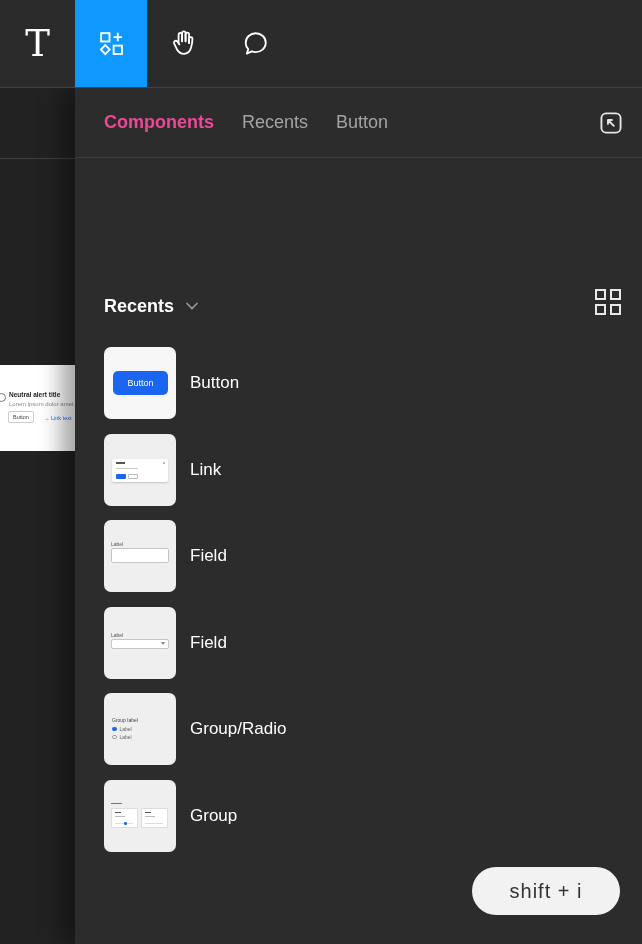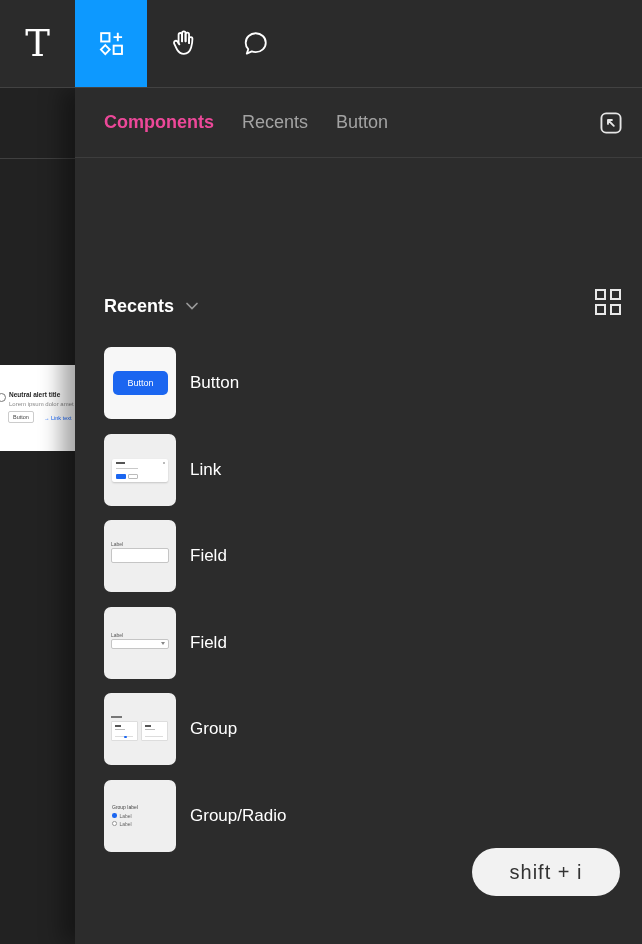--- a/index.html
+++ b/index.html
@@ -126,21 +126,21 @@
   .radio-group-label{position:absolute;left:8px;top:24px;font-size:5px;color:#444;white-space:nowrap;}
   .radio-row{position:absolute;left:8px;display:flex;align-items:center;gap:3px;}
   .radio-row--1{top:33px;}
   .radio-row--2{top:41px;}
   .radio-dot-on{width:4.5px;height:4.5px;border-radius:50%;background:var(--thumb-blue,#1b66f0);}
   .radio-dot-off{width:4.5px;height:4.5px;border-radius:50%;border:0.8px solid #999;background:#fff;box-sizing:border-box;}
   .radio-label{font-size:5px;color:#666;}
 
   
   .shortcut-pill{
-    position:absolute;left:397px;top:760px;width:148px;height:48px;
+    position:absolute;left:397px;top:779px;width:148px;height:48px;
     background:#f2f2f2;border-radius:24px;z-index:4;
     display:flex;align-items:center;justify-content:center;
     font-size:20px;color:#333;font-weight:500;letter-spacing:1px;
   }
 </style>
 </head>
 <body>
 
 <div class="toolbar">
   <button class="tool">
@@ -258,47 +258,47 @@
         <span class="field-input field-input--select">
             <span class="sel-arrow"></span>
           </span>
       </div>
       <div class="item-label">Field</div>
     </div>
 
 
     <div class="item">
       <div class="thumb">
+        <span class="radio-group-label">Group label</span>
+        <span class="radio-row radio-row--1">
+          <span class="radio-dot-on"></span>
+          <span class="radio-label">Label</span>
+        </span>
+        <span class="radio-row radio-row--2">
+          <span class="radio-dot-off"></span>
+          <span class="radio-label">Label</span>
+        </span>
+      </div>
+      <div class="item-label">Group/Radio</div>
+    </div>
+
+    <div class="item">
+      <div class="thumb">
         <span class="grp-label"></span>
         <span class="grp-card grp-card--1">
           <span class="grp-bar1"></span>
           <span class="grp-bar2"></span>
           <span class="grp-bar3"></span>
           <span class="grp-dot"></span>
         </span>
         <span class="grp-card grp-card--2">
           <span class="grp-bar1"></span>
           <span class="grp-bar2"></span>
           <span class="grp-bar3"></span>
         </span>
       </div>
       <div class="item-label">Group</div>
     </div>
 
-    <div class="item">
-      <div class="thumb">
-        <span class="radio-group-label">Group label</span>
-        <span class="radio-row radio-row--1">
-          <span class="radio-dot-on"></span>
-          <span class="radio-label">Label</span>
-        </span>
-        <span class="radio-row radio-row--2">
-          <span class="radio-dot-off"></span>
-          <span class="radio-label">Label</span>
-        </span>
-      </div>
-      <div class="item-label">Group/Radio</div>
-    </div>
-
   </div>
 
   <div class="shortcut-pill">shift + i</div>
 </div>
 
 </body></html>

